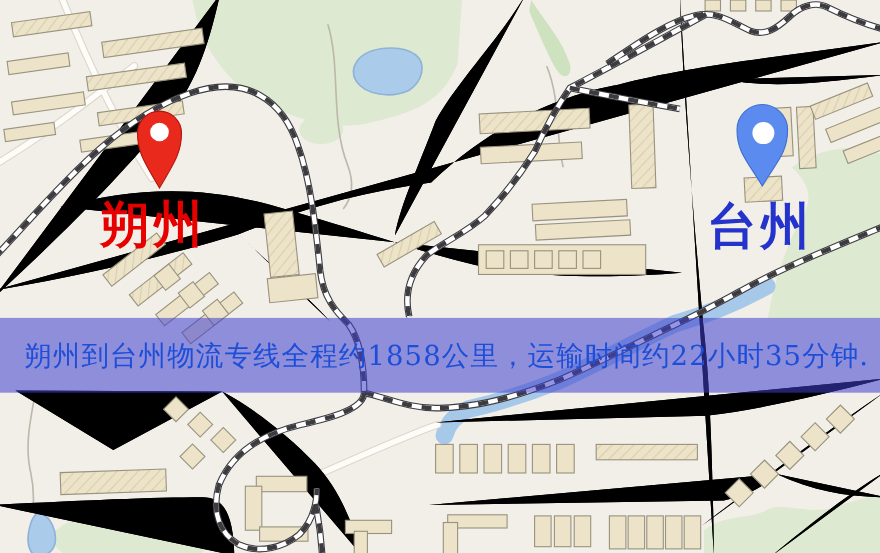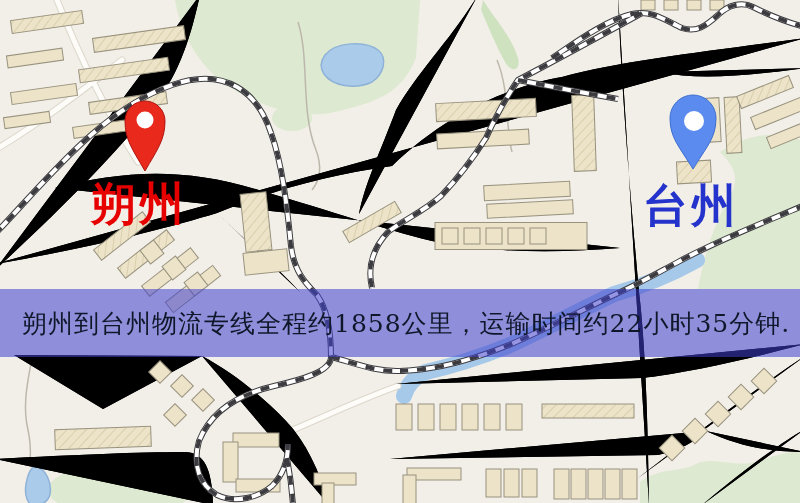--- a/index.html
+++ b/index.html
@@ -17,21 +17,21 @@
   .bld.h{fill:url(#hatch);}
   .park{fill:#dde9d0;stroke:none;}
   .park-dark{fill:#cfe2c0;}
   .water{fill:#aacbea;stroke:#8fb3d8;stroke-width:1.5;}
   .stream{stroke:#bdb8ac;stroke-width:1.5;fill:none;}
   .city-label{font-family:"DejaVu Serif","Liberation Serif",serif;font-weight:bold;
               font-size:45px;letter-spacing:3px;}
   
   #banner{position:absolute;left:0;top:289px;width:800px;height:68px;
           background:rgba(62,62,205,0.55);display:flex;align-items:center;}
-  #banner span{color:#0f172a;font-size:25px;letter-spacing:1px;padding-left:22px;
+  #banner span{color:#1d4ed8;font-size:25px;letter-spacing:1px;padding-left:22px;
                font-family:"DejaVu Serif","Liberation Serif",serif;white-space:nowrap;}
 </style>
 </head>
 <body>
 
 <div id="stage">
   <svg id="map-svg" width="800" height="503" viewBox="0 0 800 503">
     <defs>
       <pattern id="hatch" width="7" height="7" patternTransform="rotate(45)" patternUnits="userSpaceOnUse">
         <rect width="7" height="7" fill="#ece3c8"></rect>

